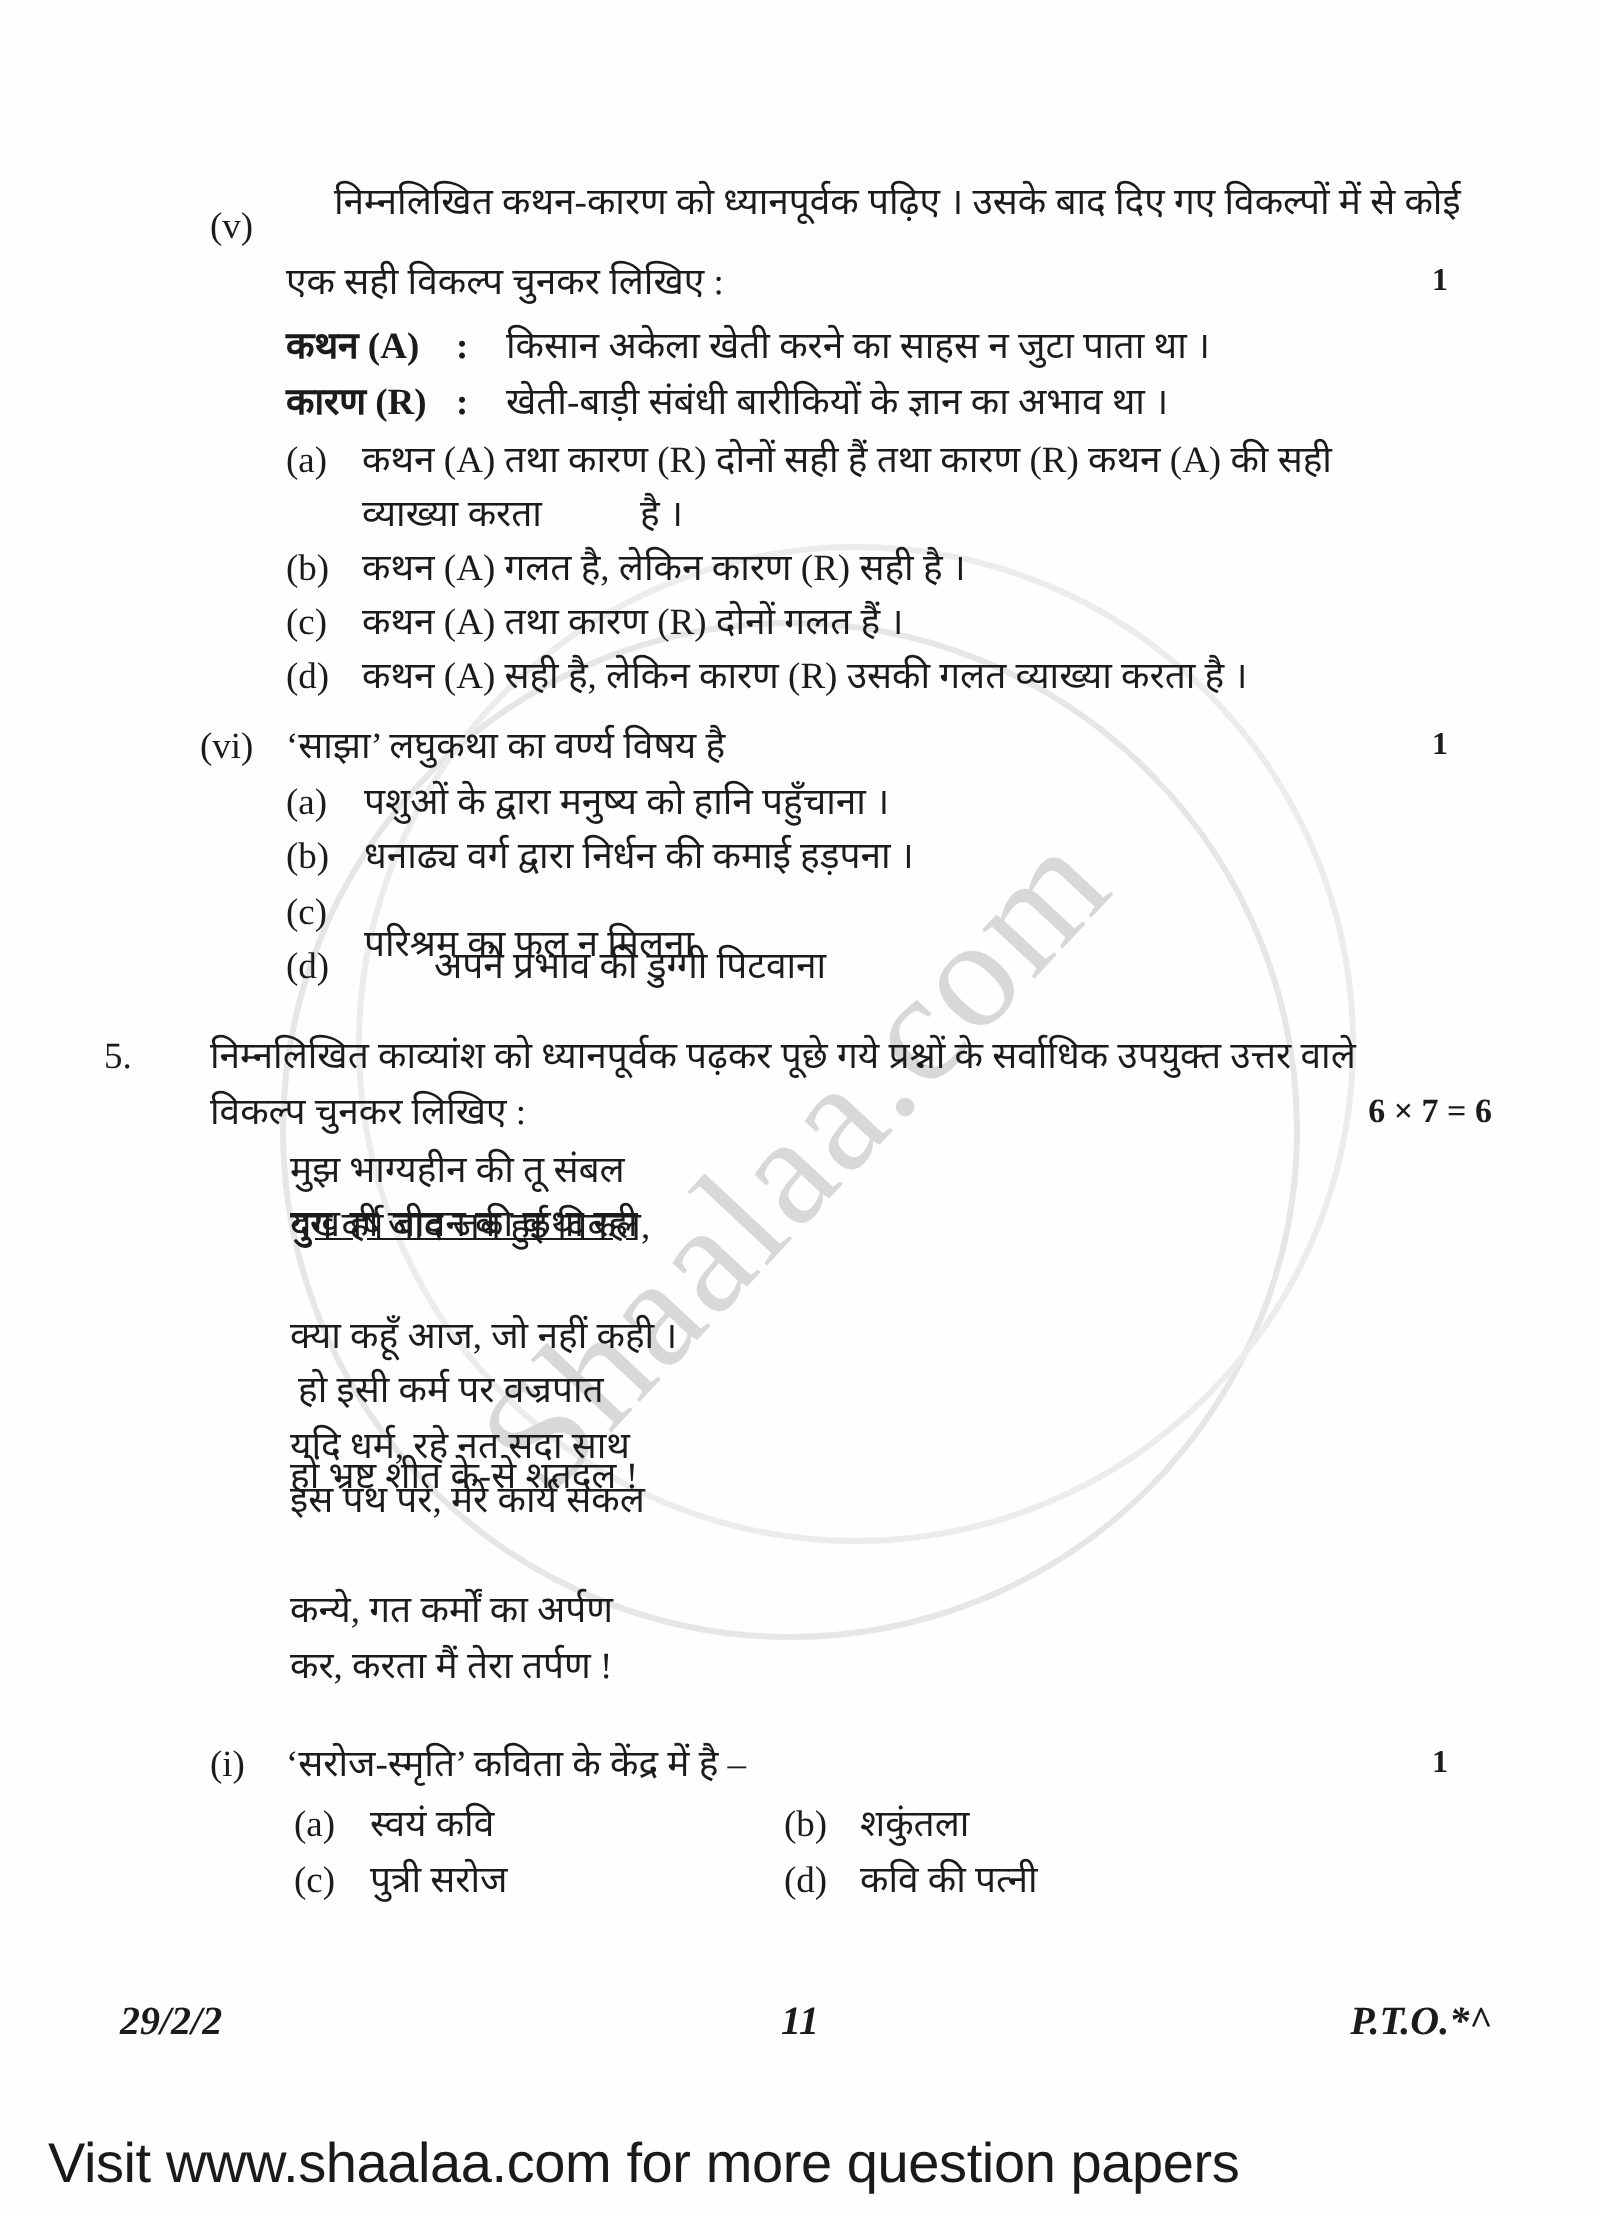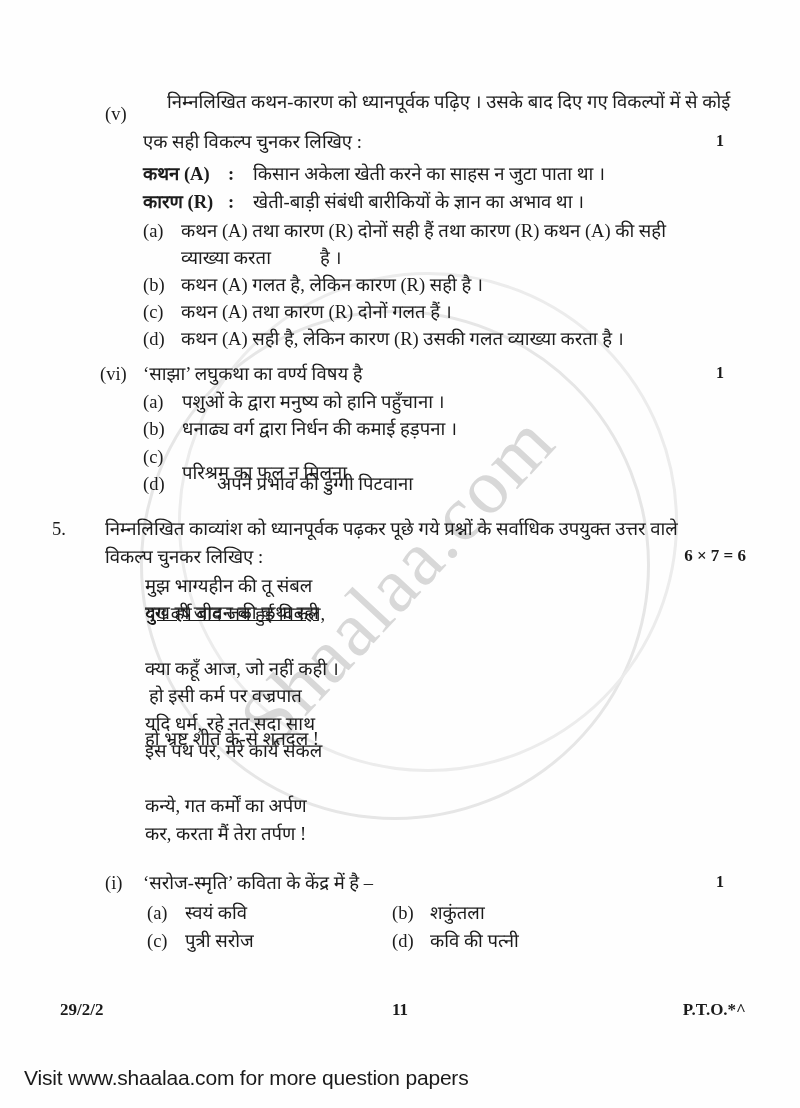--- a/index.html
+++ b/index.html
@@ -16,25 +16,25 @@
   .marks-eq { position:absolute; font-size:17px; font-weight:bold; text-align:right; }
   
   .wm { position:absolute; inset:0; z-index:0; }
   .wm-circle { position:absolute; border:3px solid #e6e6e6; border-radius:50%; box-sizing:border-box; }
   .wm-text {
     position:absolute; left:175px; top:505px; width:500px;
     font-size:78px; color:#d8d8d8; letter-spacing:2px;
     transform:rotate(-47deg); transform-origin:50% 50%;
     font-family:"Liberation Serif","DejaVu Serif",serif;
   }
-  .footer-item { position:absolute; font-size:17px; font-weight:bold; }
+  .footer-item { position:absolute; font-size:20px; font-weight:bold; font-style:italic; }
   .banner {
     position:absolute; left:24px; top:1066px;
     font-family:"Liberation Sans","DejaVu Sans",sans-serif;
-    font-size:21px; letter-spacing:-0.2px; color:#1a1a1a;
+    font-size:28px; letter-spacing:-0.2px; color:#1a1a1a;
   }
 </style>
 </head>
 <body>
 
 <div class="page">
 
   <div class="wm">
     <div class="wm-circle" style="left:140px; top:310px; width:510px; height:510px;"></div>
     <div class="wm-circle" style="left:178px; top:272px; width:500px; height:500px; border-color:#ececec;"></div>

